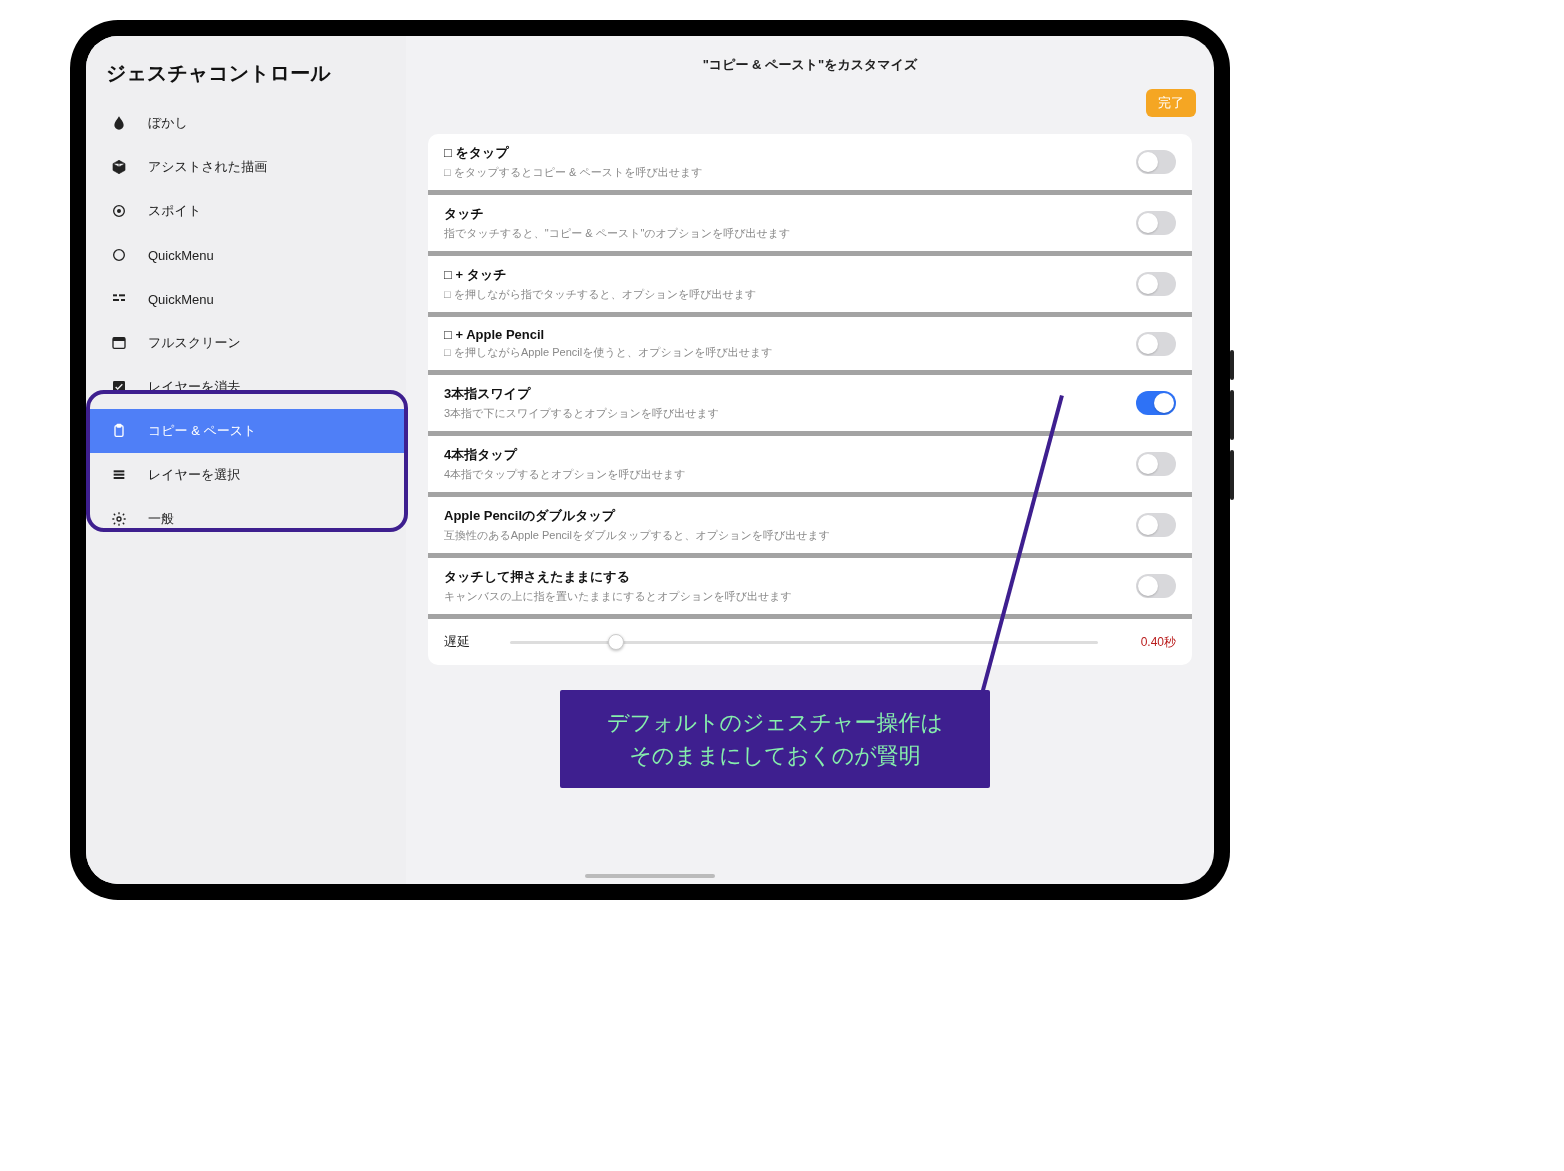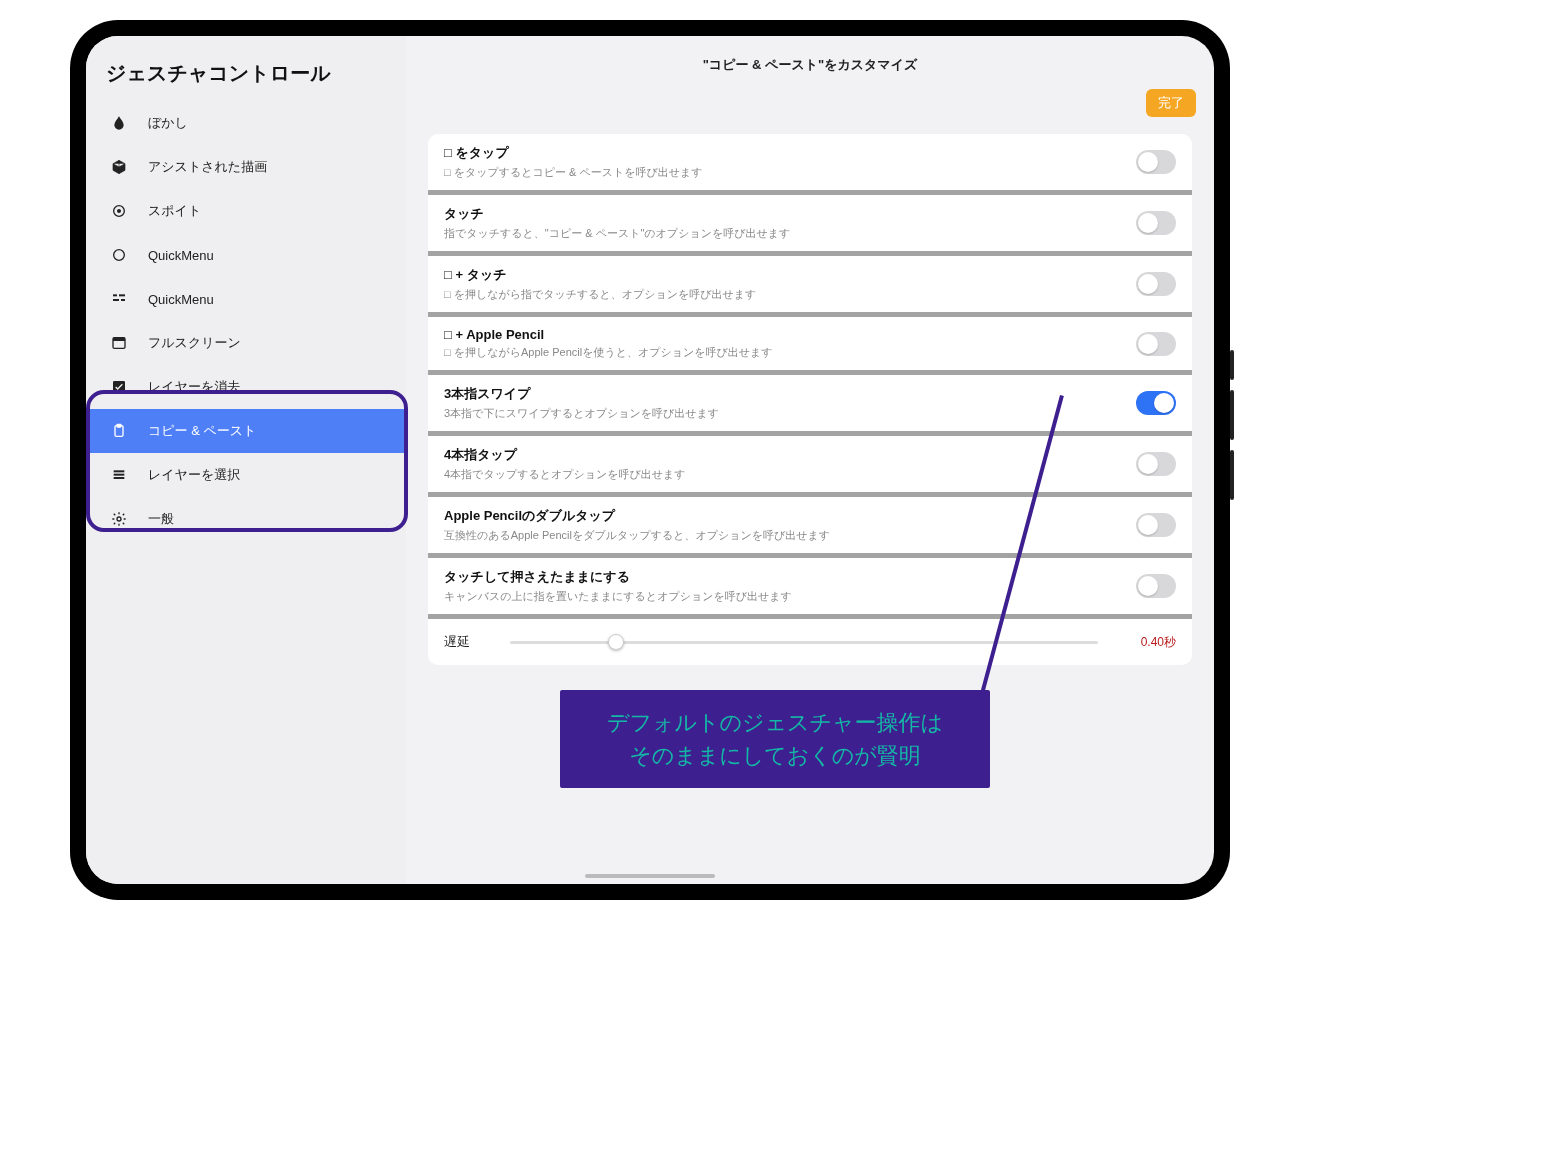--- a/index.html
+++ b/index.html
@@ -168,21 +168,21 @@
     position: absolute;
     right: -4px; top: 330px;
     width: 4px;
     display: flex; flex-direction: column; gap: 10px;
   }
   .side-buttons div { width:4px; background:#222; border-radius:2px; }
   
   .callout {
     position: absolute;
     background: #3e1f8f;
-    color: #14b8a6;
+    color: #86efac;
     font-size: 22px;
     line-height: 1.5;
     text-align: center;
     padding: 16px 26px;
     border-radius: 2px;
   }
   .callout-line {
     position: absolute;
     background: #3e1f8f;
     transform-origin: top left;

